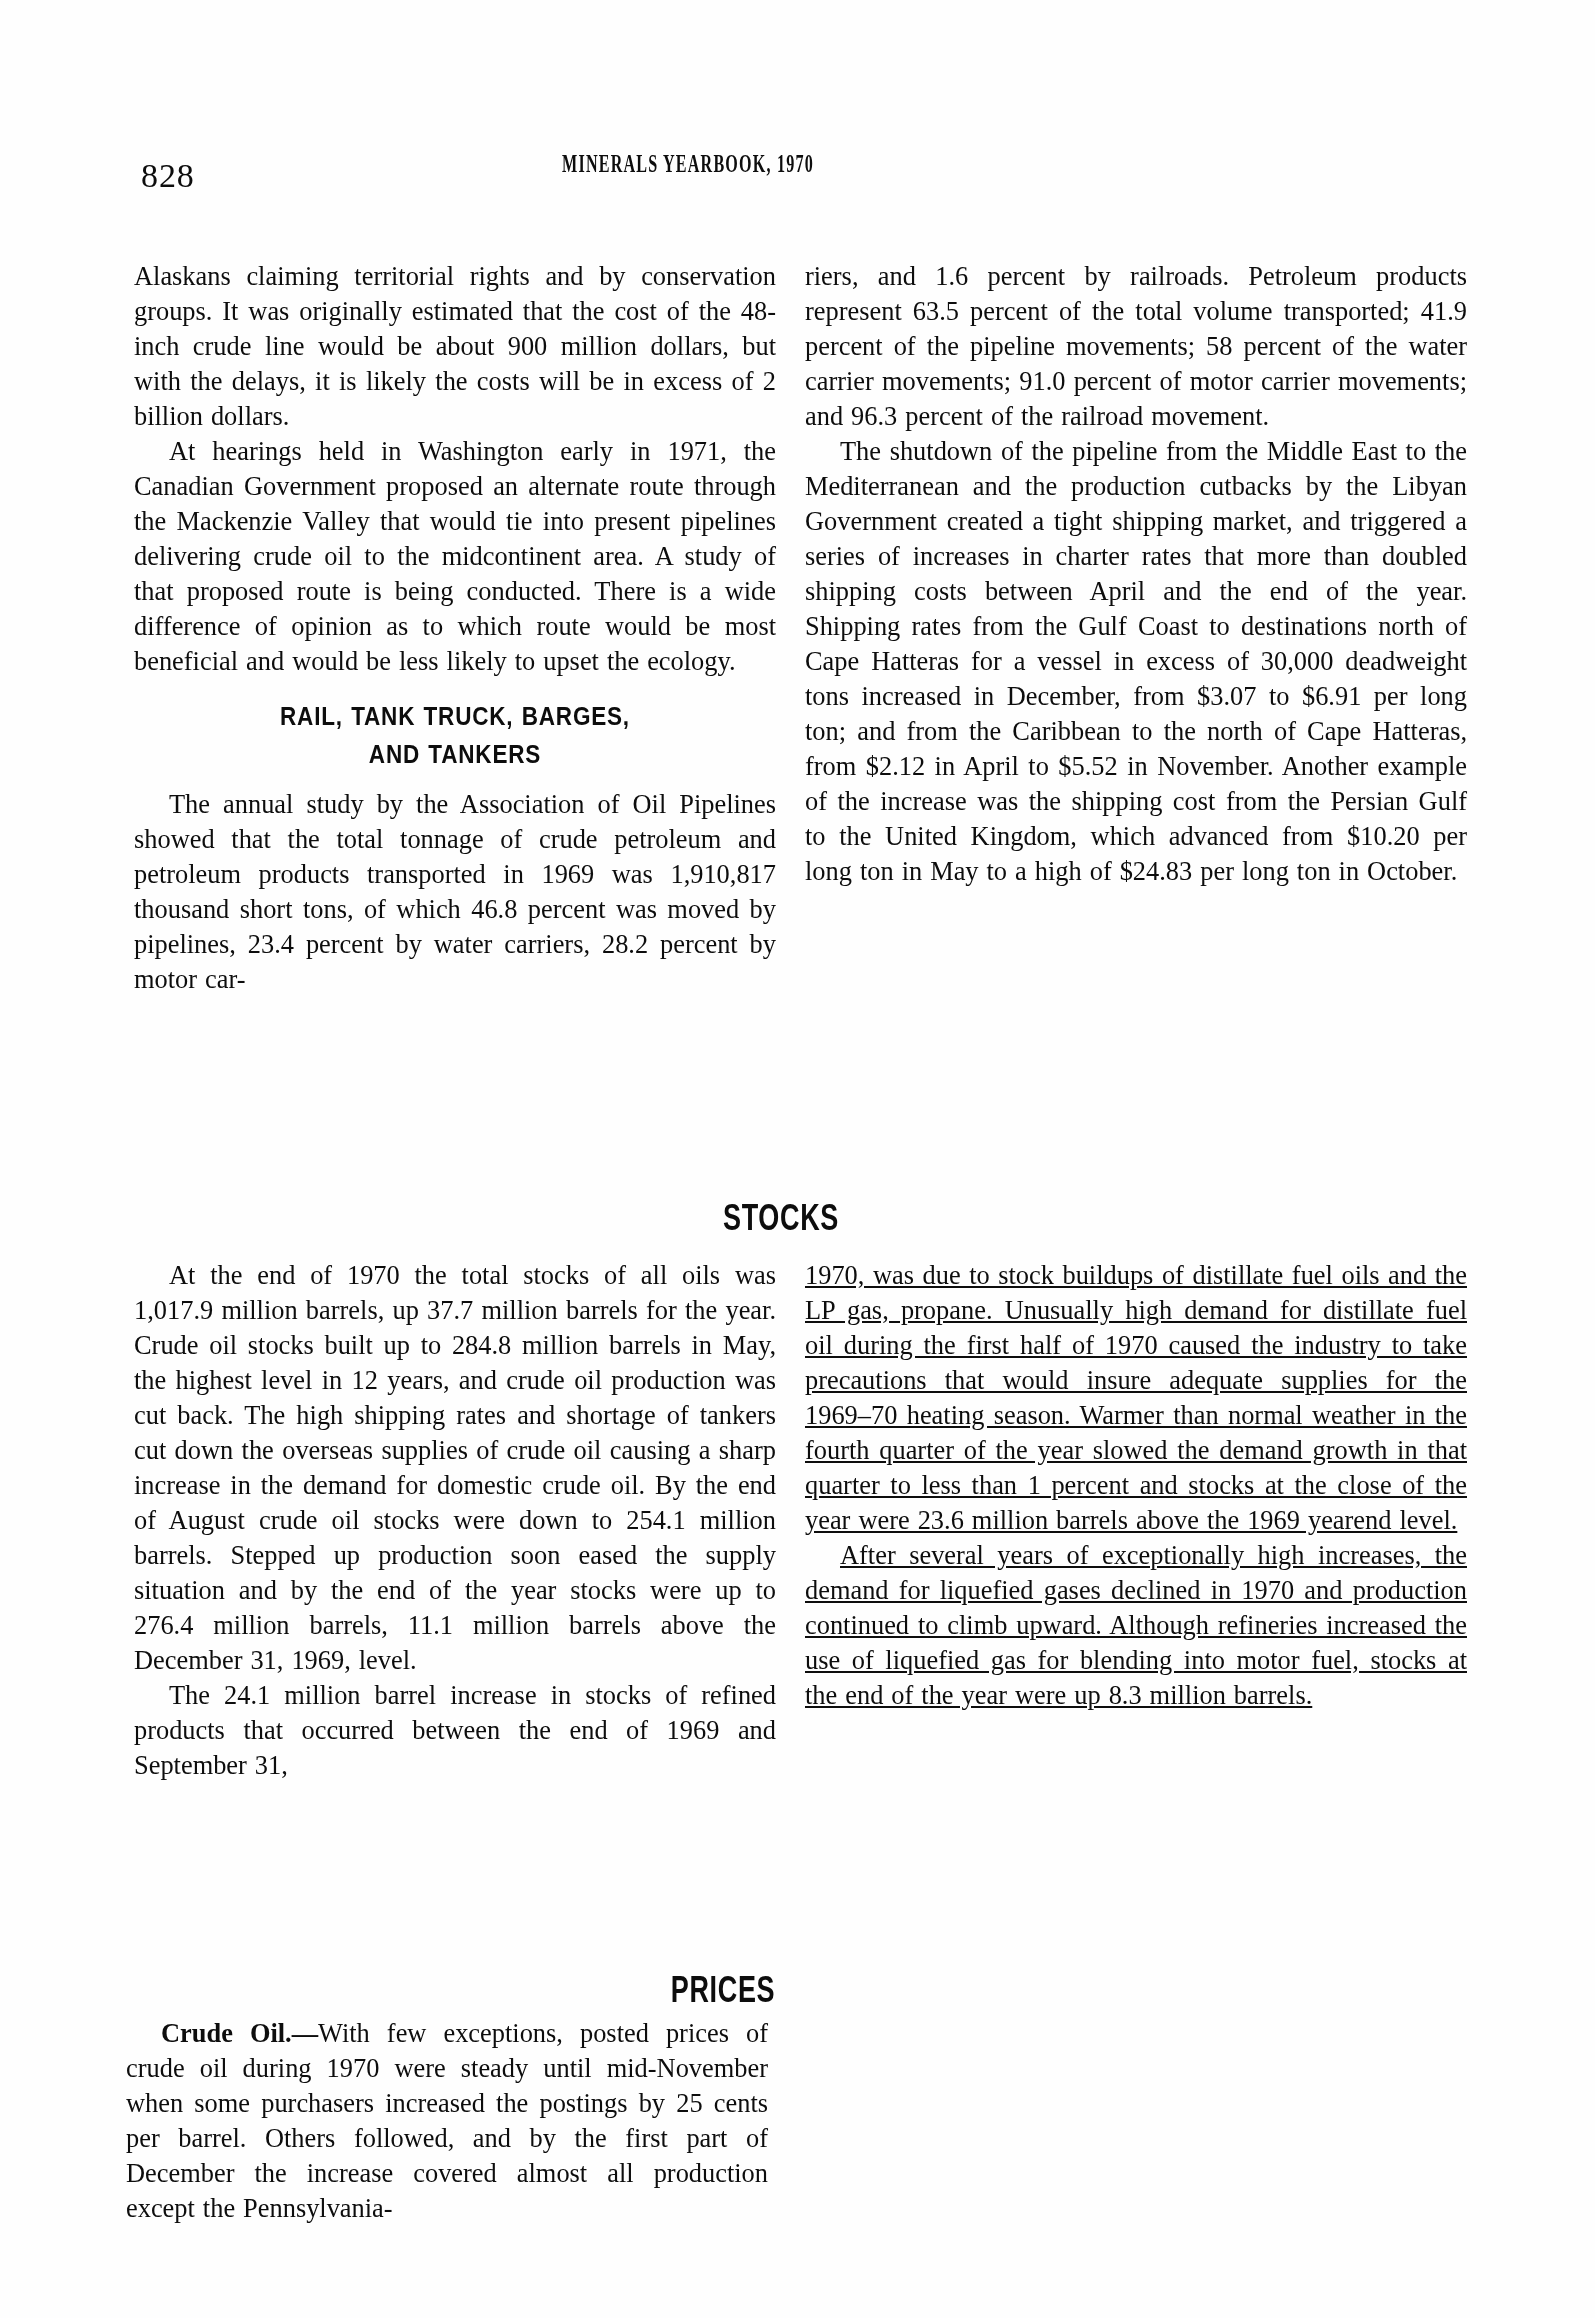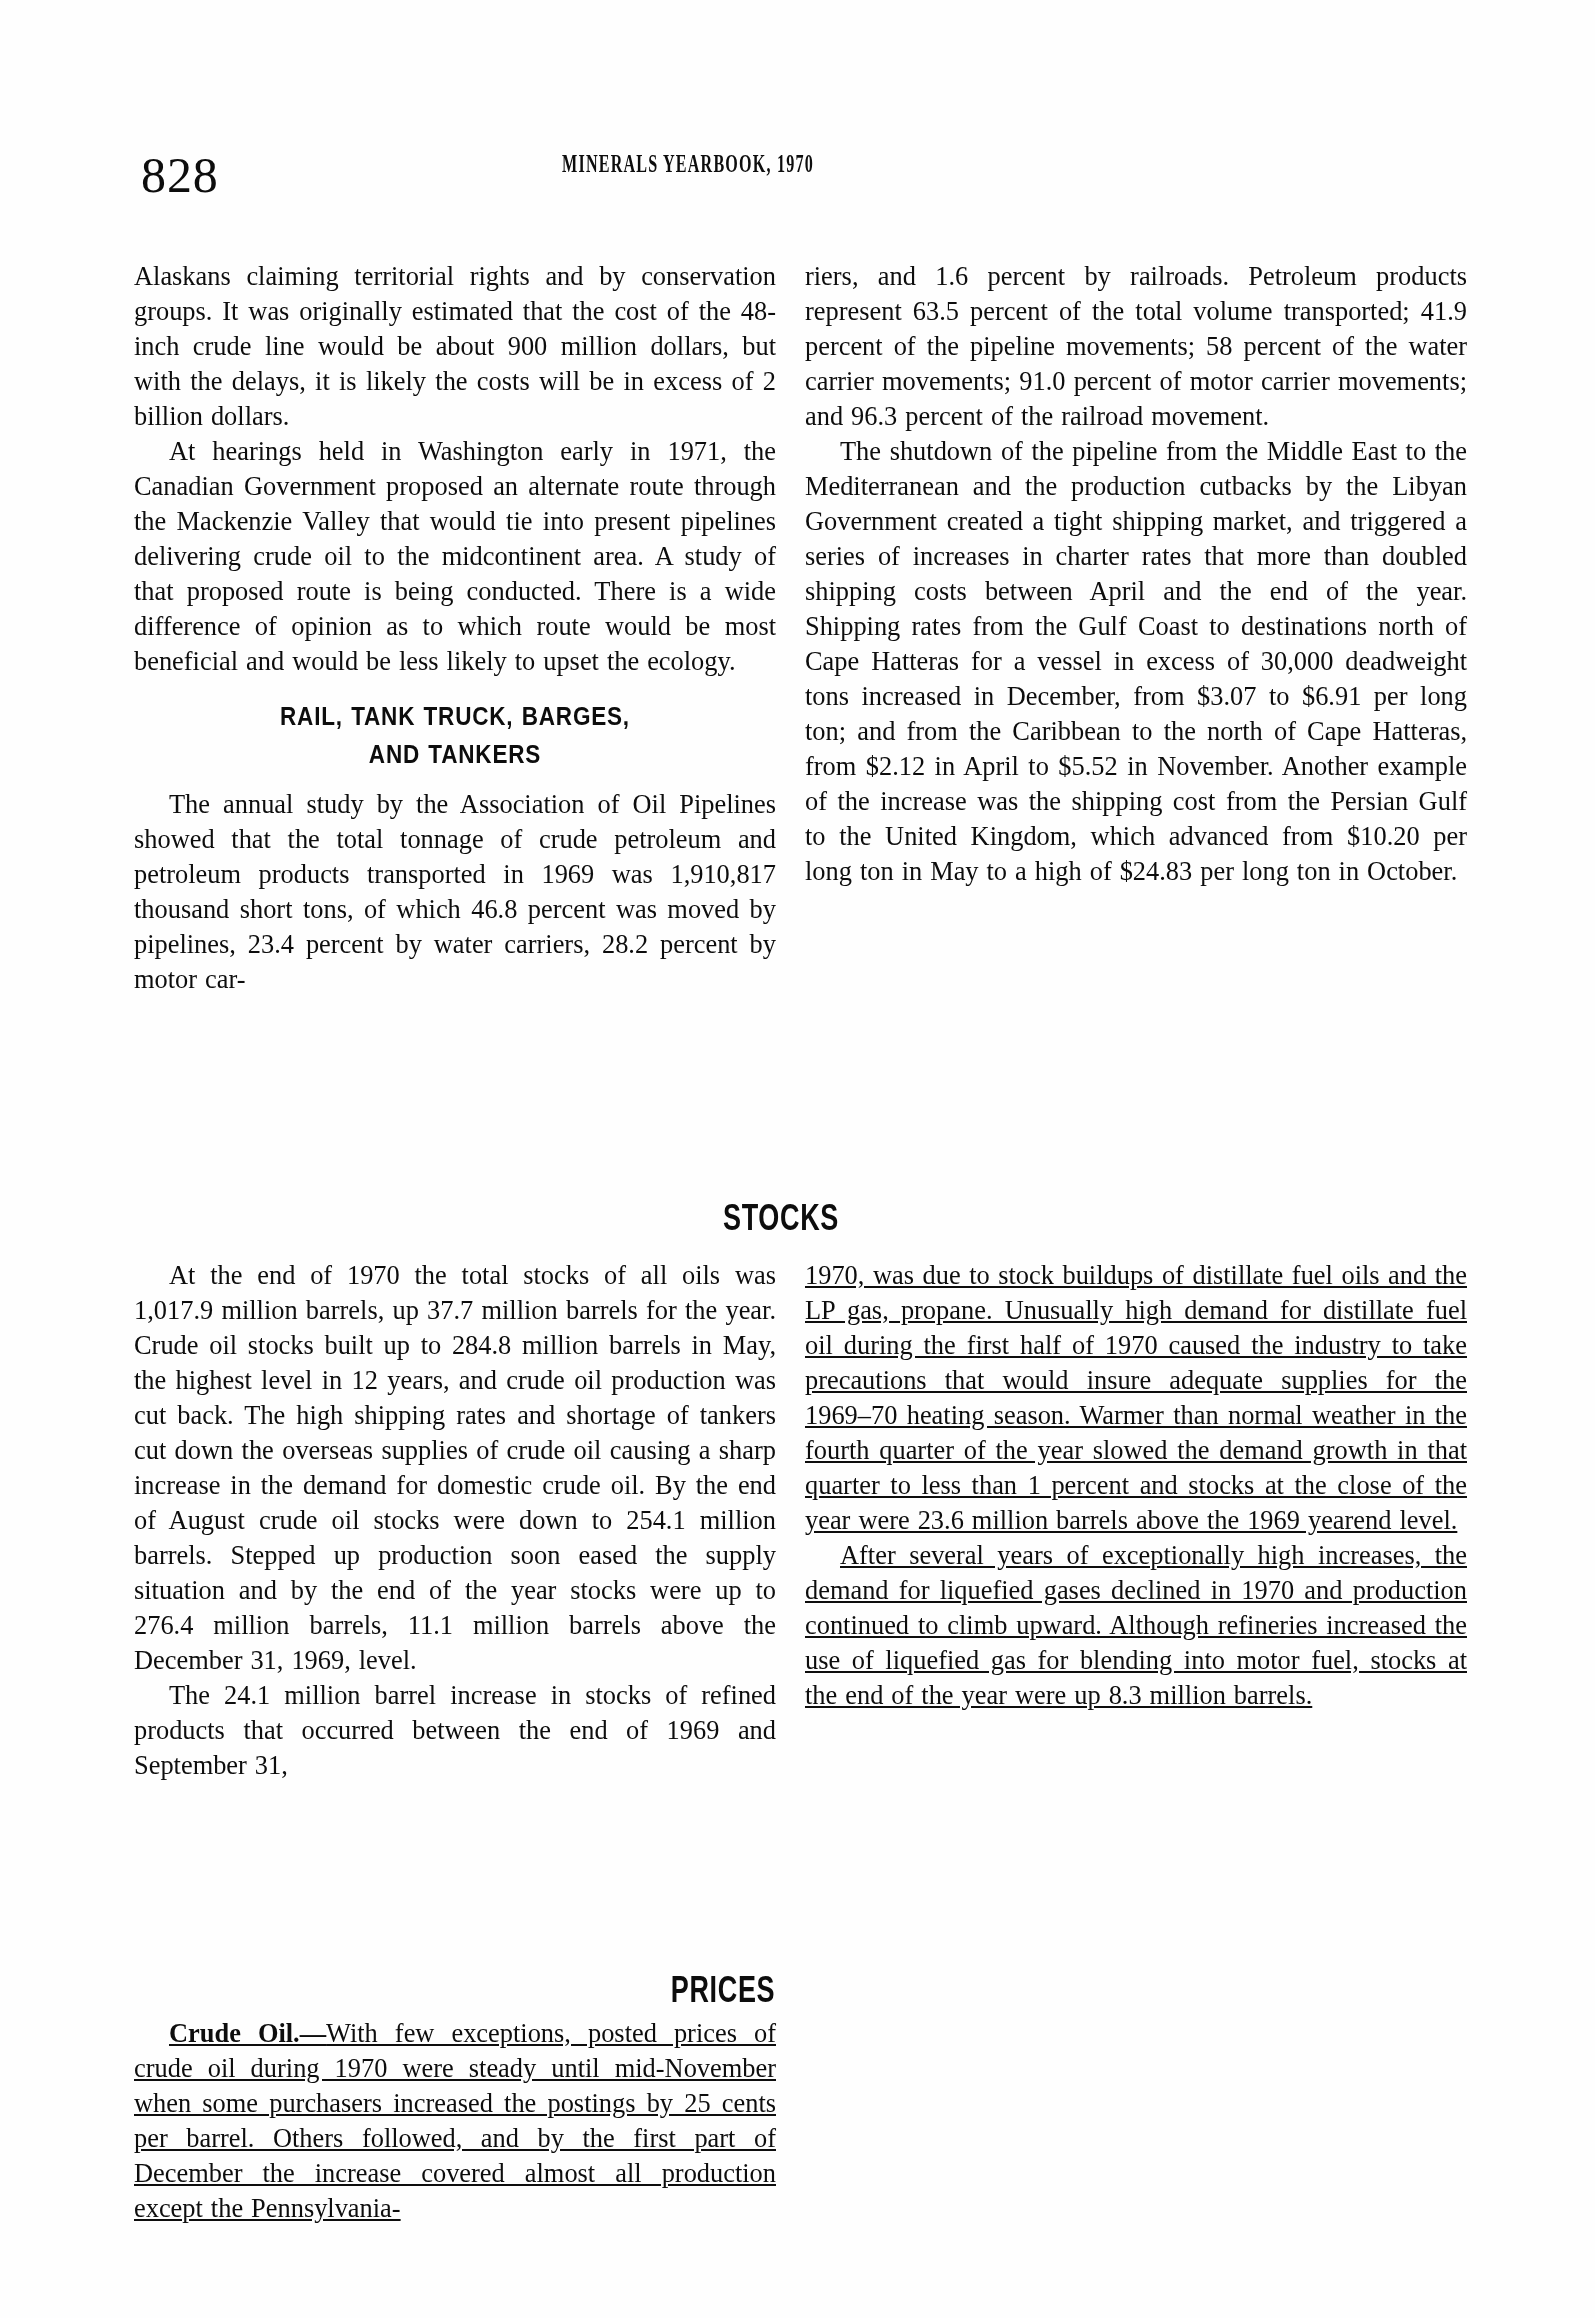--- a/index.html
+++ b/index.html
@@ -14,21 +14,21 @@
     color: #0d0d0d;
     font-family: "Liberation Serif", serif;
     overflow: hidden;
   }
 
   
   .page-number {
     position: absolute;
     left: 141px;
     top: 154px;
-    font-size: 50px;
+    font-size: 34px;
     line-height: 43px;
     font-weight: 400;
     letter-spacing: 0.9px;
   }
   .running-title {
     position: absolute;
     left: 688px;
     top: 149px;
     font-size: 26px;
     line-height: 30px;
@@ -46,21 +46,21 @@
     line-height: 35px;
     word-spacing: 1.4px;
   }
   .col p { margin: 0; }
   .col p.indent { text-indent: 35px; }
 
   #intro-left   { left: 134px;  top: 259px;  width: 642px; }
   #intro-right  { left: 805px; top: 259px;  width: 662px; }
   #stocks-left  { left: 134px;  top: 1258px; width: 642px; }
   #stocks-right { left: 805px; top: 1258px; width: 662px; text-decoration: underline; }
-  #prices-left  { left: 134px;  top: 2016px; width: 642px; text-decoration: underline; }
+  #prices-left  { left: 126px;  top: 2016px; width: 642px; }
   #prices-right { left: 805px; top: 2016px; width: 662px; line-height: 42px; }
 
   
   .sub-heading {
     margin: 17.6px 0 14px 0;
     text-align: center;
     font-family: "Liberation Sans", sans-serif;
     font-weight: 700;
     font-size: 25px;
     line-height: 38px;

